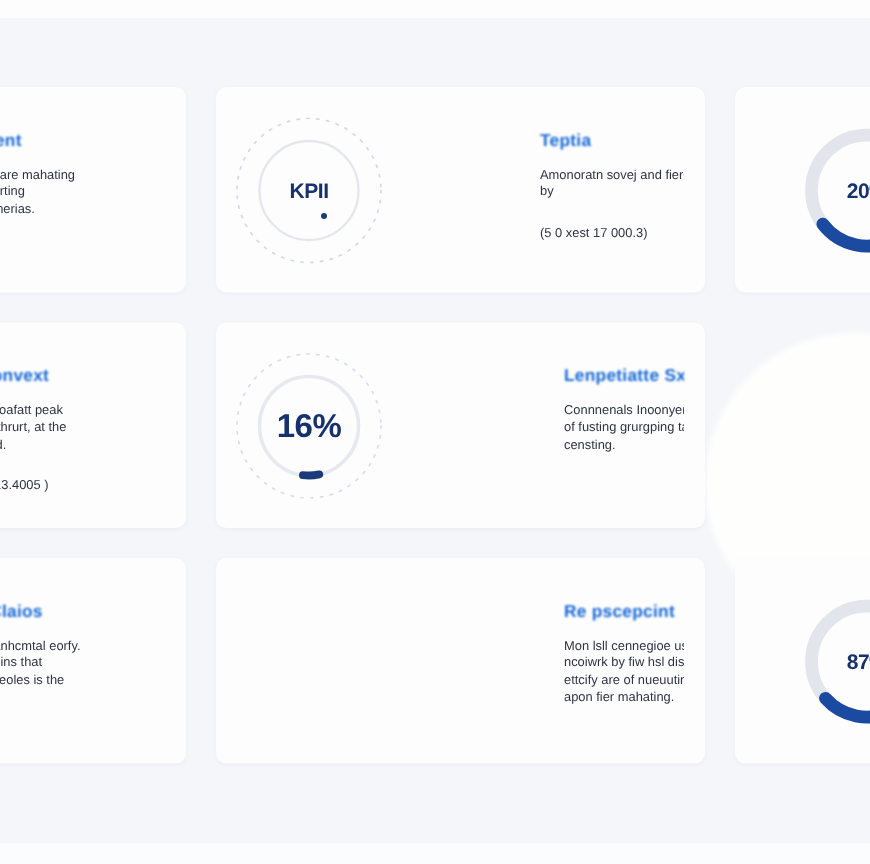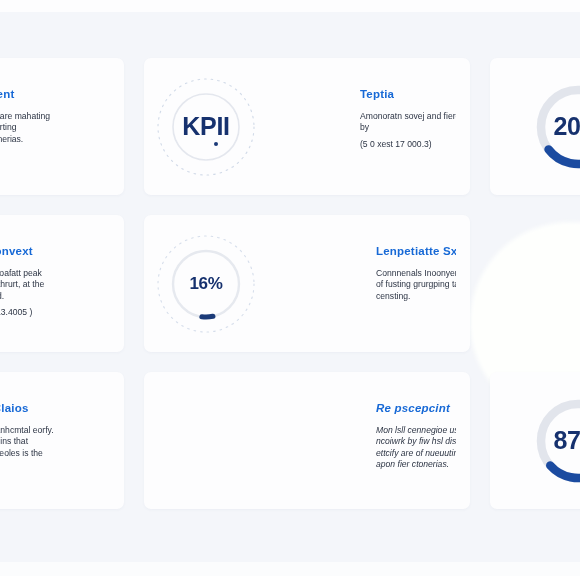--- a/index.html
+++ b/index.html
@@ -94,21 +94,21 @@
   }
   .t-line {
     color: #2c3444;
     font-size: 8.6px;
     line-height: 11.4px;
     margin: 0;
     filter: blur(0.5px);
     white-space: nowrap;
     overflow: hidden;
   }
-  .t-line.spaced { margin-top: 5px; }
+  .t-line.spaced { margin-top: 16px; }
 
   
   .ring-wrap {
     position: absolute;
     top: 50%;
     left: 50%;
     transform: translate(-50%, -50%);
     width: 104px;
     height: 104px;
   }
@@ -116,27 +116,27 @@
 
   .ring-wrap svg { display: block; overflow: visible; }
 
   .ring-label {
     position: absolute;
     left: 0; top: 0;
     width: 104px; height: 104px;
     display: flex;
     align-items: center;
     justify-content: center;
-    font-size: 25px;
+    font-size: 14px;
     font-weight: bold;
     color: #16316e;
     letter-spacing: -0.3px;
     filter: blur(0.35px);
   }
-  .ring-label.small { font-size: 17px; text-align: center; }
+  .ring-label.small { font-size: 22px; text-align: center; }
 
   .kpi-dot {
     position: absolute;
     left: 60px;
     top: 67px;
     width: 4px; height: 4px;
     border-radius: 50%;
     background: #1b3a78;
   }
 </style>
@@ -255,26 +255,26 @@
           <p class="t-line">of gins that</p>
           <p class="t-line">y ioeoles is the</p>
         </div>
       </div>
     </div>
     <div class="cell"></div>
 
     <div class="cell">
       <div class="card">
 
-        <div class="text-body" style="left:232px;font-style:italic;">
+        <div class="text-body" style="left:232px;">
           <p class="t-title">Re pscepcint</p>
           <p class="t-line">Mon lsll cennegioe usub-</p>
           <p class="t-line">ncoiwrk by fiw hsl dis trive</p>
           <p class="t-line">ettcify are of nueuuting</p>
-          <p class="t-line">apon fier ctonerias.</p>
+          <p class="t-line">apon fier mahating.</p>
         </div>
       </div>
     </div>
     <div class="cell"></div>
 
     <div class="cell">
       <div class="card right">
         <div class="ring-wrap edge">
           <svg width="104" height="104" viewBox="0 0 104 104">
             <circle cx="52" cy="52" r="37" fill="none" stroke="#e2e5ec" stroke-width="8.5"></circle>

